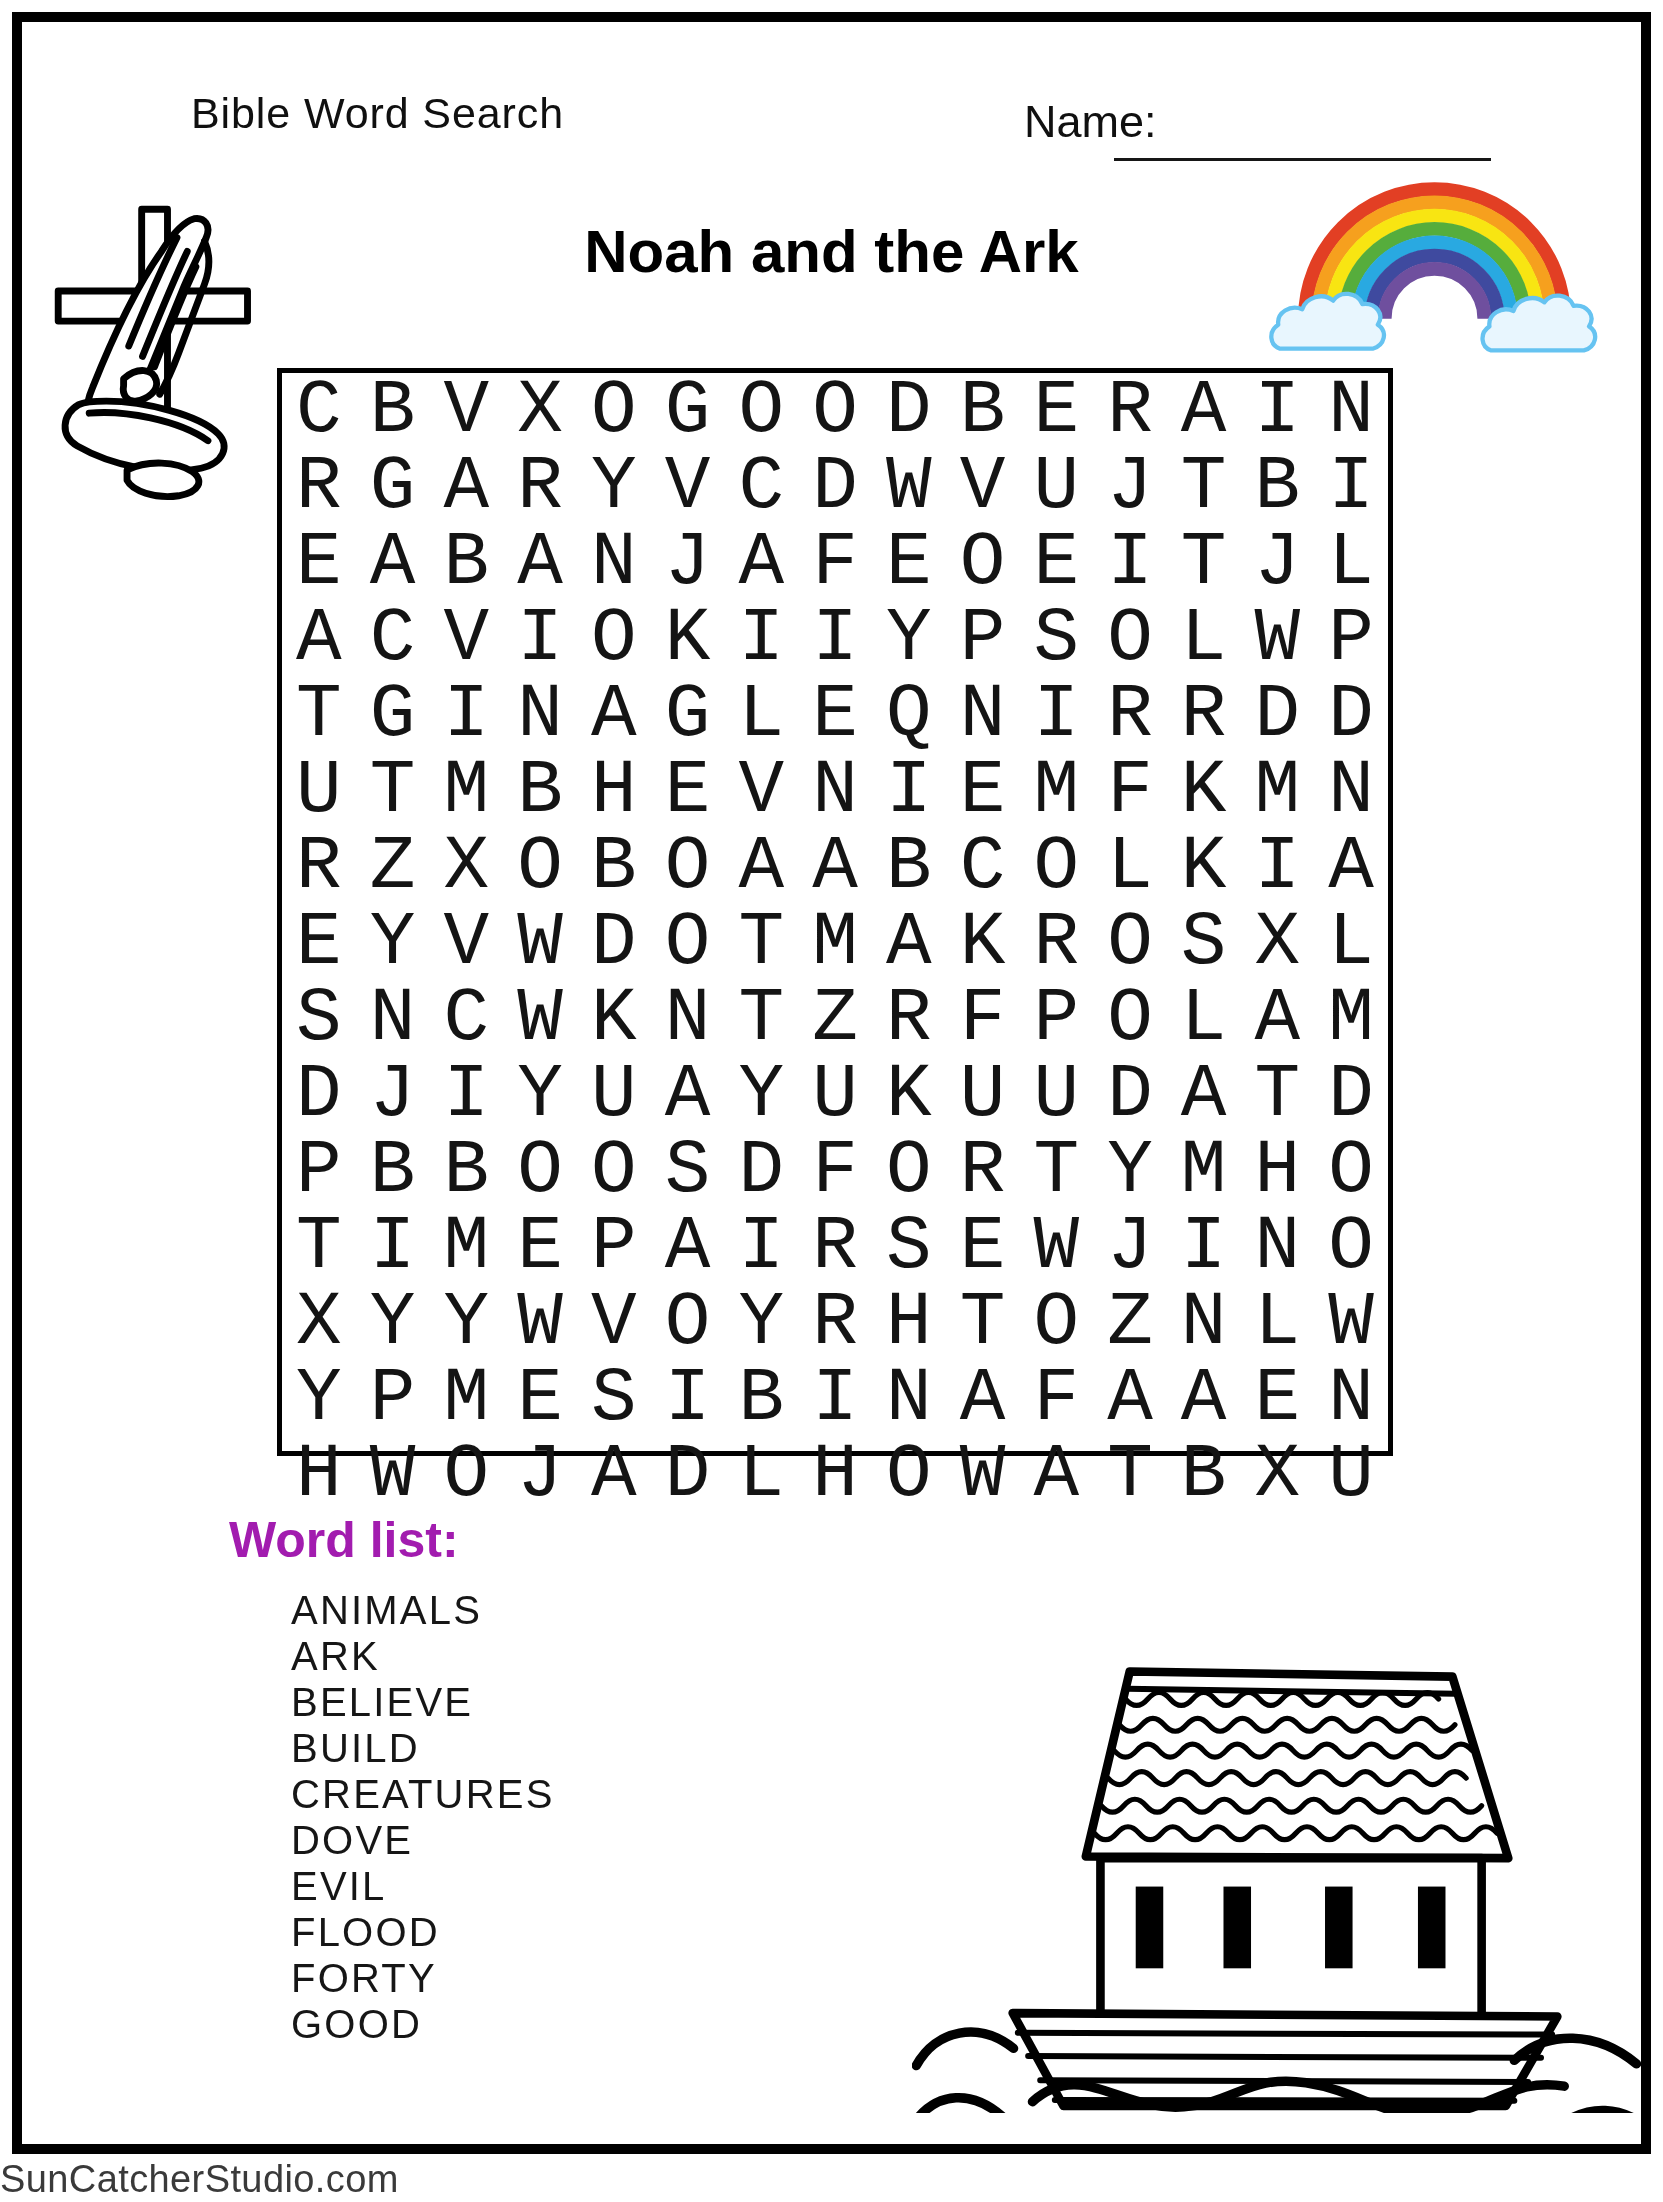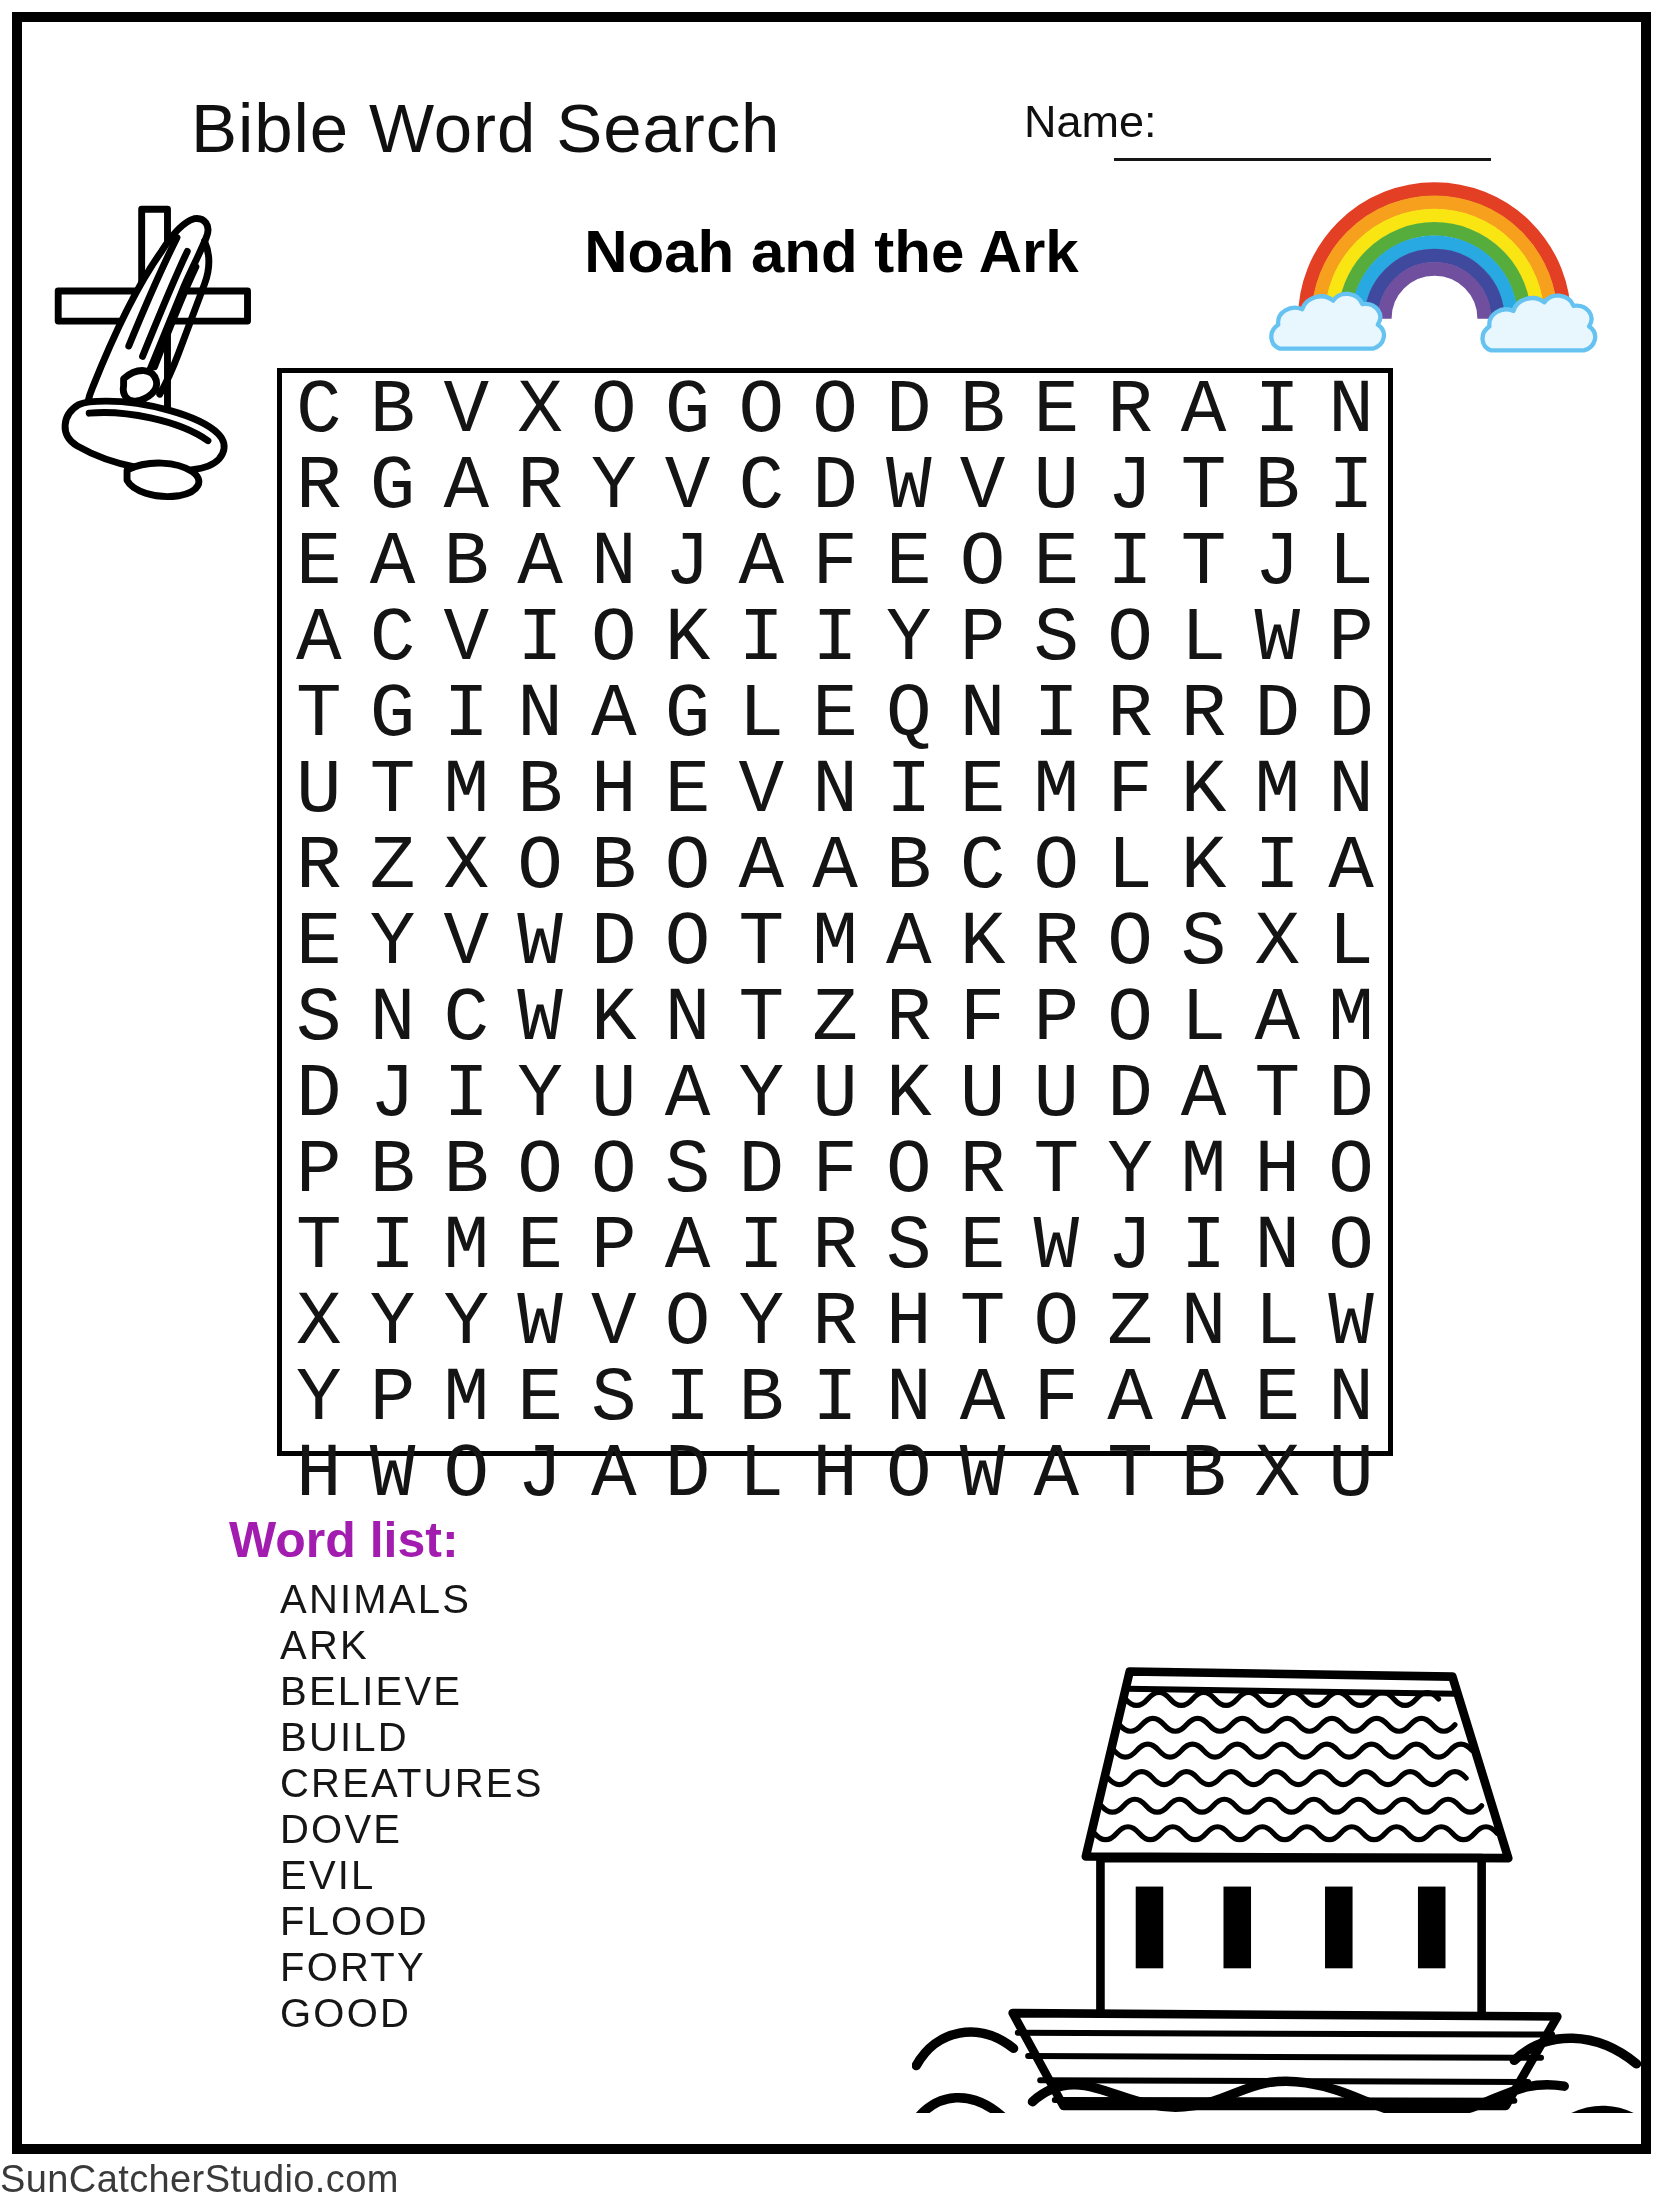--- a/index.html
+++ b/index.html
@@ -1,35 +1,35 @@
 <!DOCTYPE html>
 <html style="font-size:13.8px"><head>
 <meta charset="utf-8">
 <style>
   html,body{margin:0;padding:0;background:#fff;}
   .page{position:relative;width:1663px;height:2203px;background:#fff;overflow:hidden;
         font-family:"Liberation Sans",sans-serif;color:#111;}
   .frame{position:absolute;left:12px;top:12px;right:12px;bottom:49px;
          border:10.3px solid #000;pointer-events:none;}
-  .app-title{position:absolute;left:191px;top:89px;font-size:69px;font-weight:300;
+  .app-title{position:absolute;left:191px;top:89px;font-size:43px;font-weight:300;
              letter-spacing:0.9px;color:#101010;white-space:nowrap;}
   .name-wrap{position:absolute;left:1024px;top:96px;font-size:45px;font-weight:300;color:#101010;}
   .name-line{position:absolute;left:1114px;top:158px;width:377px;height:3.4px;background:#161616;}
   .main-title{position:absolute;left:0;top:217px;width:100%;text-align:center;
               font-size:60px;font-weight:700;color:#000;letter-spacing:0;}
   .hands-svg{position:absolute;left:41px;top:198px;width:222px;height:303px;}
   .rainbow-svg{position:absolute;left:1266px;top:177px;width:337px;height:176px;}
   .ark-svg{position:absolute;left:912px;top:1661px;width:740px;height:452px;}
   .grid-box{position:absolute;left:277px;top:368px;width:1116px;height:1088px;
             border:5.2px solid #000;box-sizing:border-box;background:#fff;
             display:grid;grid-template-columns:repeat(15,1fr);grid-template-rows:repeat(15,1fr);}
   .cell{display:flex;align-items:center;justify-content:center;
         font-family:"Liberation Mono",monospace;font-size:76px;line-height:1;color:#141414;}
   .wl-label{position:absolute;left:229px;top:1511px;font-size:50px;font-weight:700;color:#a21caf;}
-  .wl-col{position:absolute;top:1576px;margin:0;padding:0;list-style:none;
+  .wl-col{position:absolute;top:1576px;margin:11px;padding:0;list-style:none;
           font-size:40px;letter-spacing:2.2px;color:#161616;font-weight:400;}
   .wl-col li{line-height:46px;height:46px;white-space:nowrap;}
   .wl-col-1{left:280px;}
   .wl-col-2{left:582px;}
   .footer{position:absolute;left:0;top:2158px;width:100%;text-align:left;
           font-size:38px;color:#3a3a3a;letter-spacing:0.4px;}
 </style>
 </head>
 <body>
 

